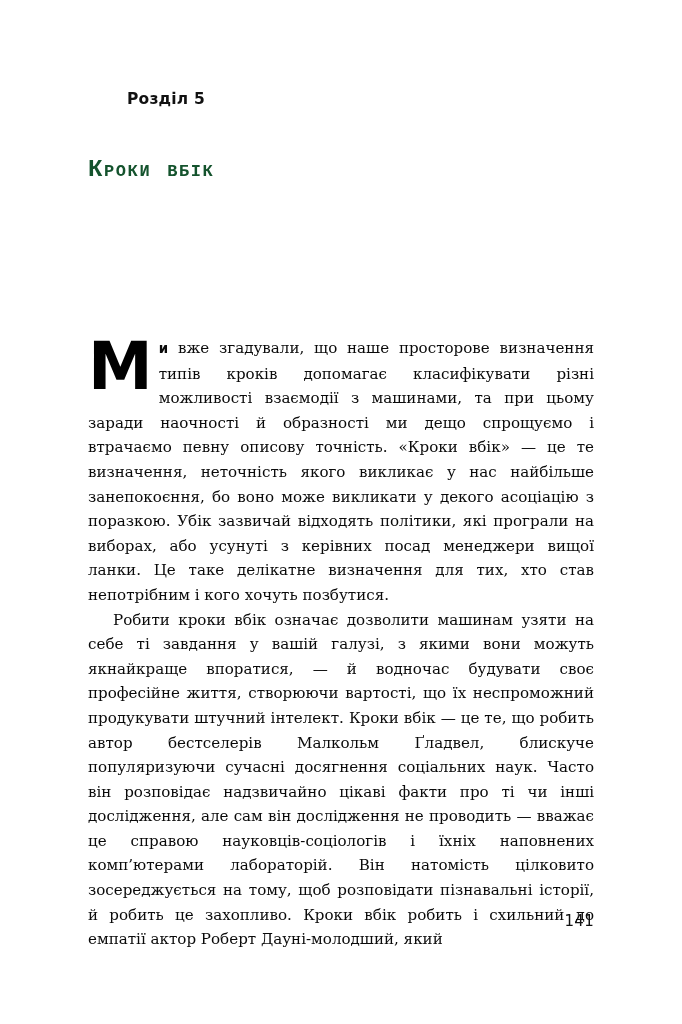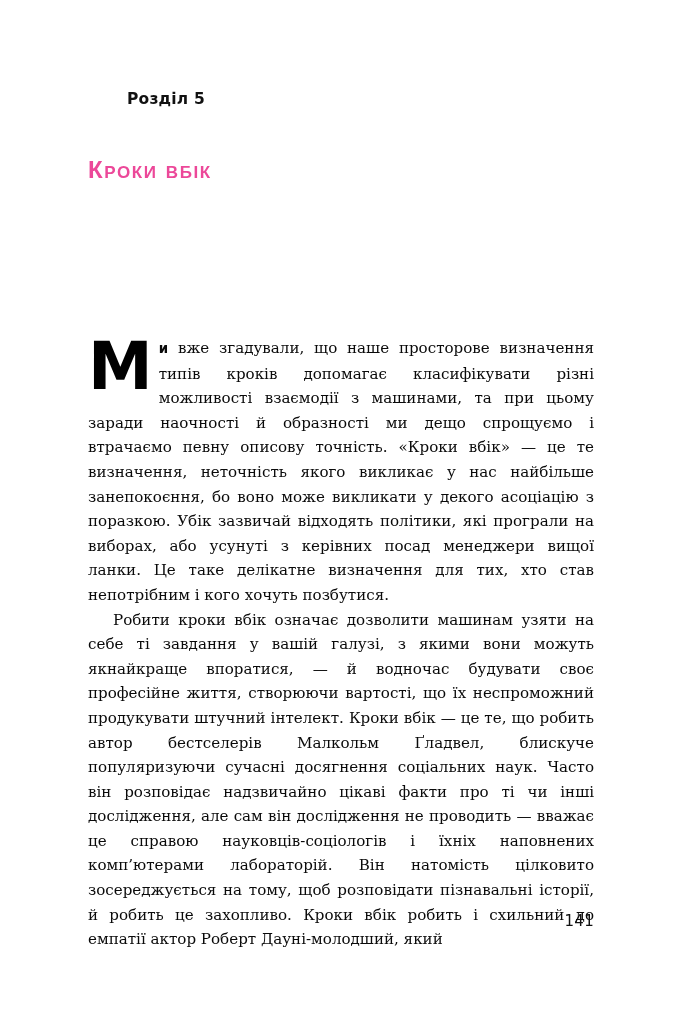--- a/index.html
+++ b/index.html
@@ -30,24 +30,24 @@
     font-weight: 700;
     color: #111111;
     letter-spacing: 0.2px;
     line-height: 1;
     margin-left: 39px;
   }
   .chapter-title {
     position: absolute;
     top: 141px;
     left: 0;
-    font-family: Liberation Sans, sans-serif;
+    font-family: Liberation Mono, monospace;
     font-size: 24px;
     font-weight: 700;
-    color: #ec4899;
+    color: #14532d;
     font-variant: small-caps;
     letter-spacing: 1.6px;
     line-height: 1.1;
   }
   .body-text {
     position: absolute;
     top: 336px;
     left: 0;
     width: 506px;
     font-family: "DejaVu Serif", "Liberation Serif", serif;

